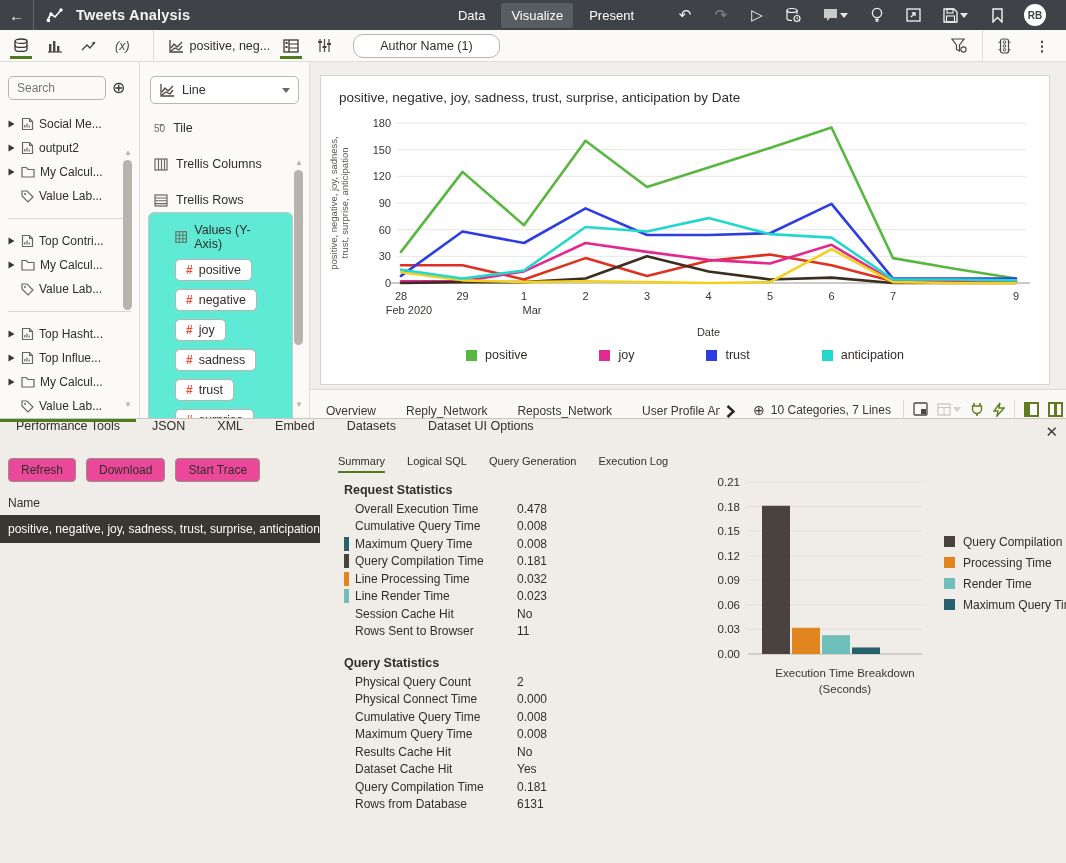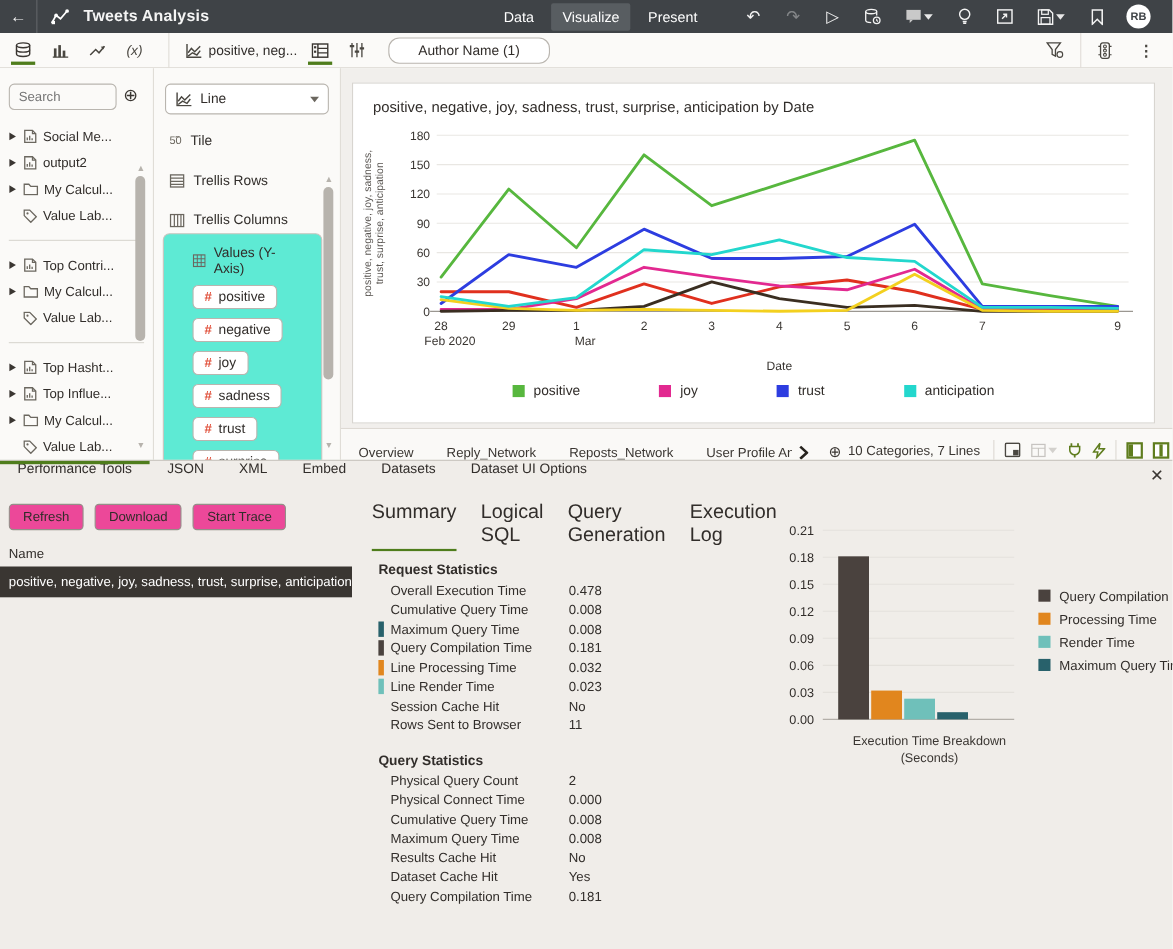--- a/index.html
+++ b/index.html
@@ -78,21 +78,21 @@
 .bp-tab{display:flex;align-items:center;padding:0 16px;font-size:12.5px;color:#312d2a;cursor:pointer;position:relative}
 .bp-tab.active{font-weight:400}
 .bp-tab.active::before{content:"";position:absolute;left:0;right:0;top:0;height:3px;background:#4f7d1c}
 .bp-close{position:absolute;right:8px;top:4px;font-size:15px;color:#3a3632;cursor:pointer}
 .bp-buttons{position:absolute;left:8px;top:39px;display:flex;gap:10px}
 .btn{background:#ec4899;border:1px solid #948f89;border-radius:4px;padding:4px 12px;font-size:12px;color:#312d2a;cursor:pointer;font-family:"Liberation Sans",sans-serif}
 .name-label{position:absolute;left:8px;top:77px;font-size:12px;color:#312d2a}
 .sel-row{position:absolute;left:0;top:96px;width:320px;height:28px;background:#3a3632;color:#fff;display:flex;align-items:center;padding:0 8px;font-size:12px;white-space:nowrap;overflow:hidden;cursor:pointer}
 .bp-right{position:absolute;left:330px;top:36px;width:370px}
 .sub-tabs{display:flex;gap:22px;margin-left:8px}
-.sub-tab{font-size:18px;color:#312d2a;padding-bottom:4px;cursor:pointer}
+.sub-tab{font-size:11px;color:#312d2a;padding-bottom:4px;cursor:pointer}
 .sub-tab.active{border-bottom:2px solid #4f7d1c}
 .stat-title{font-weight:700;font-size:12.5px;margin:10px 0 3px 14px}
 .stat-title.q{margin-top:16px}
 .stat-row{display:grid;grid-template-columns:7px 158px auto;align-items:center;height:17.5px;margin-left:14px}
 .chip{width:5px;height:14px}
 .s-label{font-size:12px;color:#312d2a;padding-left:4px;white-space:nowrap}
 .s-value{font-size:12px;color:#312d2a;padding-left:8px}
 .bp-chart{position:absolute;left:700px;top:48px;display:flex;align-items:center}
 .perf-legend{display:flex;flex-direction:column;gap:7px;margin-left:16px;margin-top:-28px}
 .pl-item{display:flex;align-items:center;gap:8px;font-size:12px;color:#312d2a;white-space:nowrap}
@@ -409,30 +409,30 @@
       <span class="sel-label">Line</span>
       <span class="sel-caret"></span>
     </div>
     <div class="g-row">
       <span style="font-size:10px;color:#6b675f;letter-spacing:0">5̃0</span>
       <span>Tile</span>
     </div>
     <div class="g-row">
       <svg width="14" height="13" viewBox="0 0 14 13">
           <rect x="1" y="1" width="12" height="11" fill="none" stroke="#6b675f" stroke-width="1.2"></rect>
-          <path d="M1 4h12M1 6.8h12M1 9.6h12" stroke="#6b675f" stroke-width="1.1"></path>
-        </svg>
-      <span>Trellis Rows</span>
+          <path d="M4.5 1v11M7.5 1v11M10.5 1v11" stroke="#6b675f" stroke-width="1.1"></path>
+        </svg>
+      <span>Trellis Columns</span>
     </div>
     <div class="g-row">
       <svg width="14" height="13" viewBox="0 0 14 13">
           <rect x="1" y="1" width="12" height="11" fill="none" stroke="#6b675f" stroke-width="1.2"></rect>
-          <path d="M4.5 1v11M7.5 1v11M10.5 1v11" stroke="#6b675f" stroke-width="1.1"></path>
-        </svg>
-      <span>Trellis Columns</span>
+          <path d="M1 4h12M1 6.8h12M1 9.6h12" stroke="#6b675f" stroke-width="1.1"></path>
+        </svg>
+      <span>Trellis Rows</span>
     </div>
     <div class="values-box">
       <div class="values-head">
         <svg width="14" height="14" viewBox="0 0 14 14">
             <rect x="1" y="1" width="12" height="12" fill="none" stroke="#6b675f" stroke-width="1.2"></rect>
             <path d="M5 1v12M9 1v12M1 5h12M1 9h12" stroke="#6b675f" stroke-width="1"></path>
           </svg>
         <span>Values (Y-Axis)</span>
       </div>
       <div class="pill-wrap" id="value-pills">
@@ -681,20 +681,25 @@
         <div class="stat-row">
           <span class="chip"></span>
           <span class="s-label">Dataset Cache Hit</span>
           <span class="s-value">Yes</span>
         </div>
         <div class="stat-row">
           <span class="chip"></span>
           <span class="s-label">Query Compilation Time</span>
           <span class="s-value">0.181</span>
         </div>
+        <div class="stat-row">
+          <span class="chip"></span>
+          <span class="s-label">Rows from Database</span>
+          <span class="s-value">6131</span>
+        </div>
       </div>
   </div>
 
   <div class="bp-chart">
     <svg id="perf-chart" width="228" height="240">
         <text x="40" y="191" text-anchor="end" font-size="11.5" fill="#312d2a">0.00</text>
         <line x1="48" y1="162.42857142857144" x2="222" y2="162.42857142857144" stroke="#e4e1dc" stroke-width="1"></line>
         <text x="40" y="166.42857142857144" text-anchor="end" font-size="11.5" fill="#312d2a">0.03</text>
         <line x1="48" y1="137.85714285714286" x2="222" y2="137.85714285714286" stroke="#e4e1dc" stroke-width="1"></line>
         <text x="40" y="141.85714285714286" text-anchor="end" font-size="11.5" fill="#312d2a">0.06</text>

